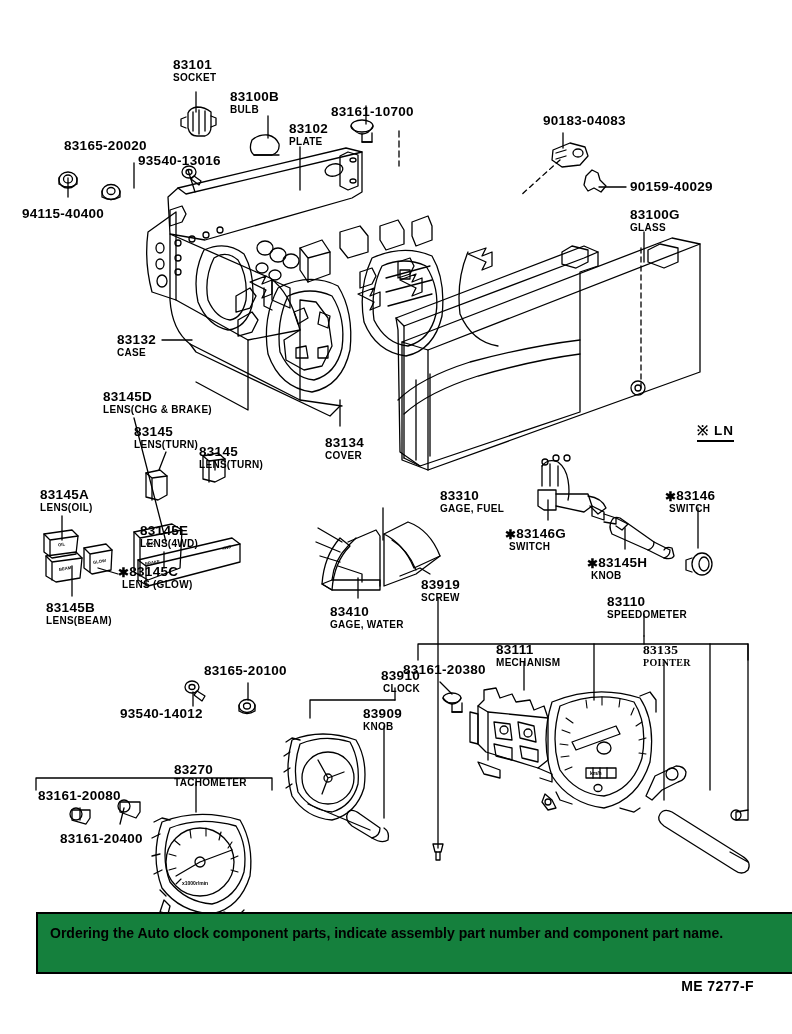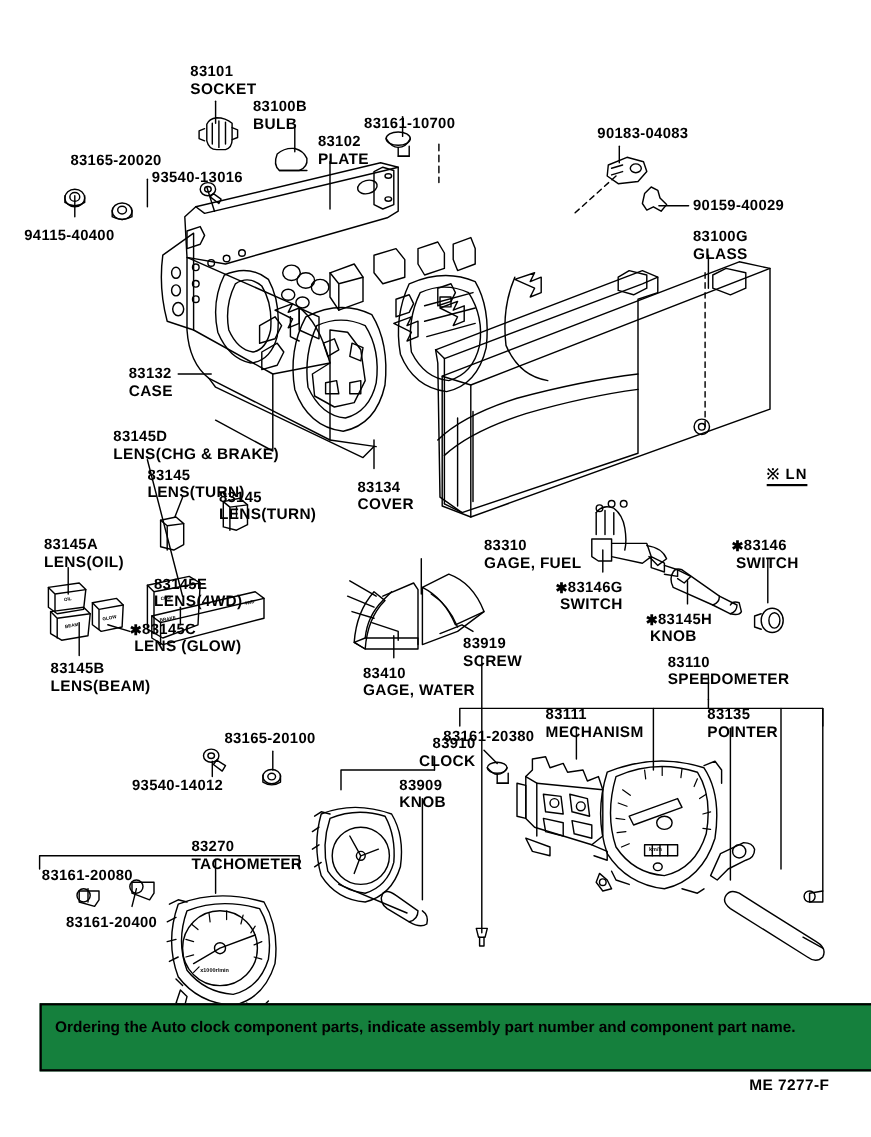--- a/index.html
+++ b/index.html
@@ -33,21 +33,21 @@
     letter-spacing: 0.2px;
   }
   .lbl .num {
     display: block;
     font-size: 13.5px;
     font-weight: bold;
     letter-spacing: 0.3px;
   }
   .lbl .nm {
     display: block;
-    font-size: 14px;
+    font-size: 10px;
     font-weight: bold;
     letter-spacing: 0.3px;
     margin-top: 1px;
   }
   .lbl.lft { text-align: left; }
   .lbl.indent2 .nm { margin-left: 4px; }
 
   .star {
     font-size: 13px;
     font-weight: bold;
@@ -605,21 +605,21 @@
       <span class="num">83110</span>
       <span class="nm">SPEEDOMETER</span>
     </div>
     <div class="lbl lft" style="left:403px; top:663px;">
       <span class="num">83161-20380</span>
     </div>
     <div class="lbl lft" style="left:496px; top:643px;">
       <span class="num">83111</span>
       <span class="nm">MECHANISM</span>
     </div>
-    <div class="lbl lft" style="left:643px; top:643px;">
+    <div class="lbl lft" style="left:643px; top:643px;font-family:Liberation Serif, serif;">
       <span class="num">83135</span>
       <span class="nm">POINTER</span>
     </div>
     <div class="lbl lft" style="left:204px; top:664px;">
       <span class="num">83165-20100</span>
     </div>
     <div class="lbl lft" style="left:381px; top:669px;text-align:right;">
       <span class="num">83910</span>
       <span class="nm">CLOCK</span>
     </div>

